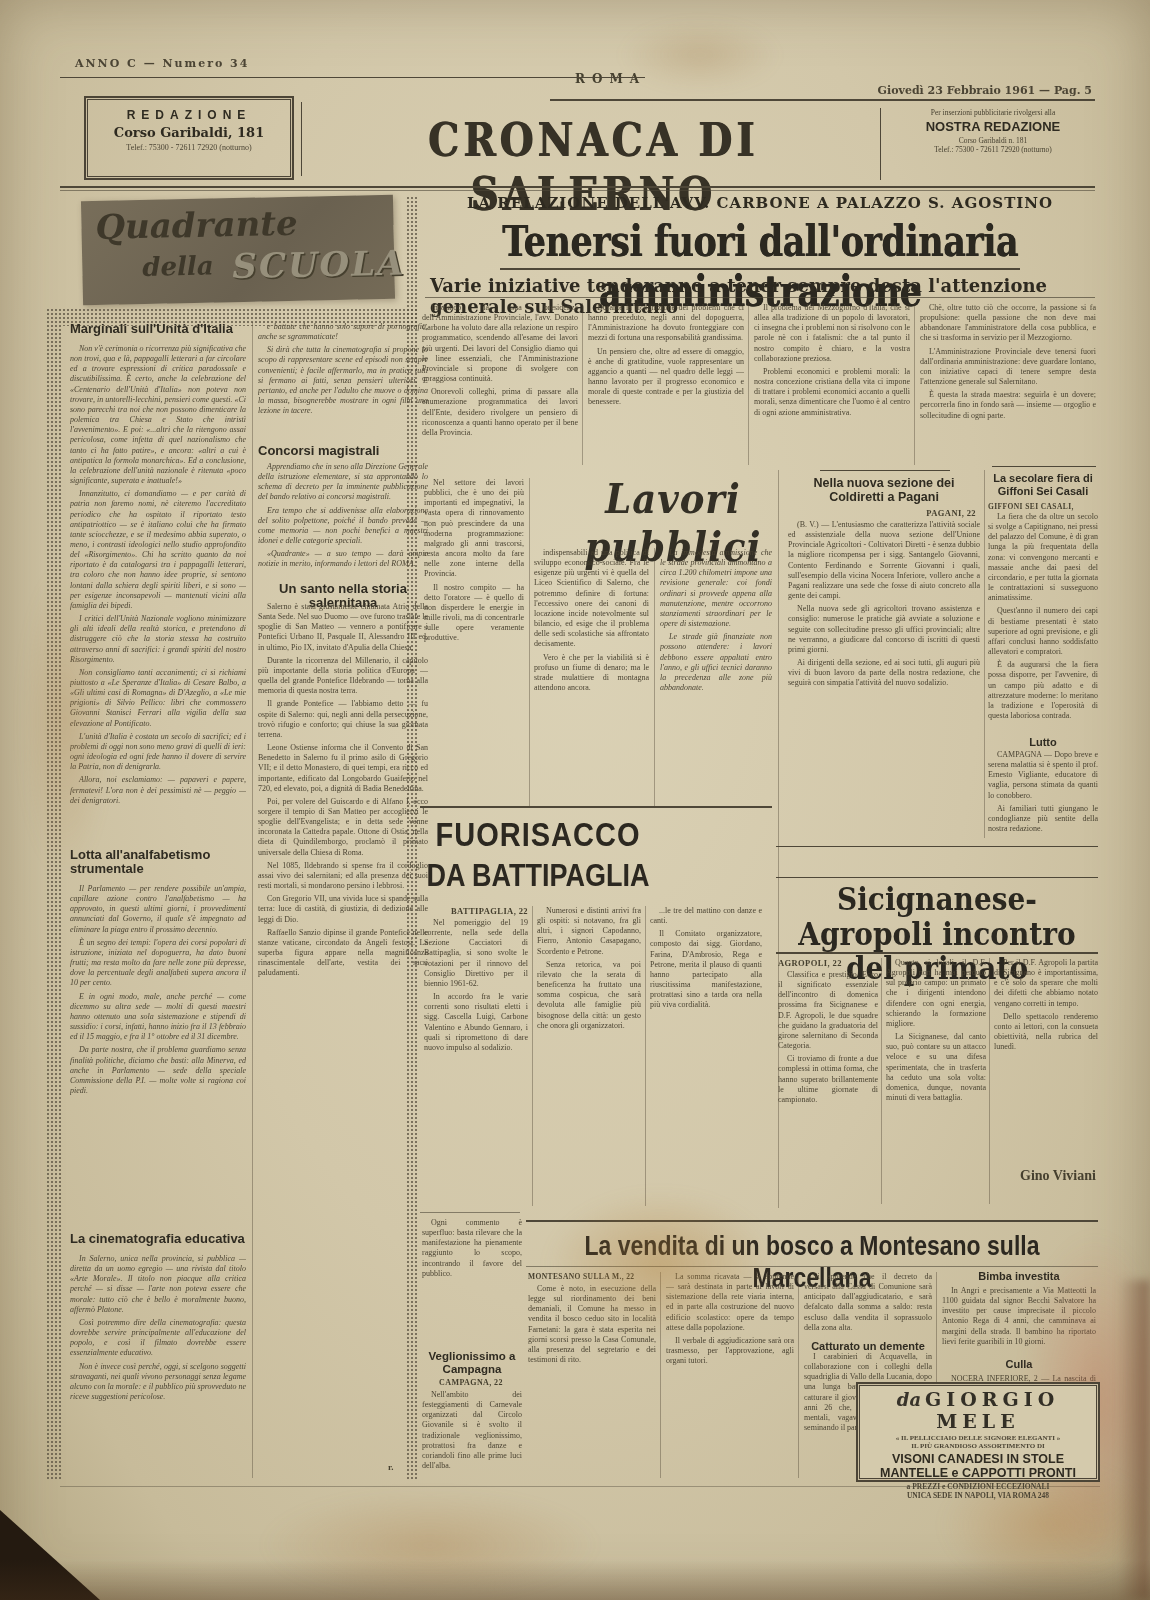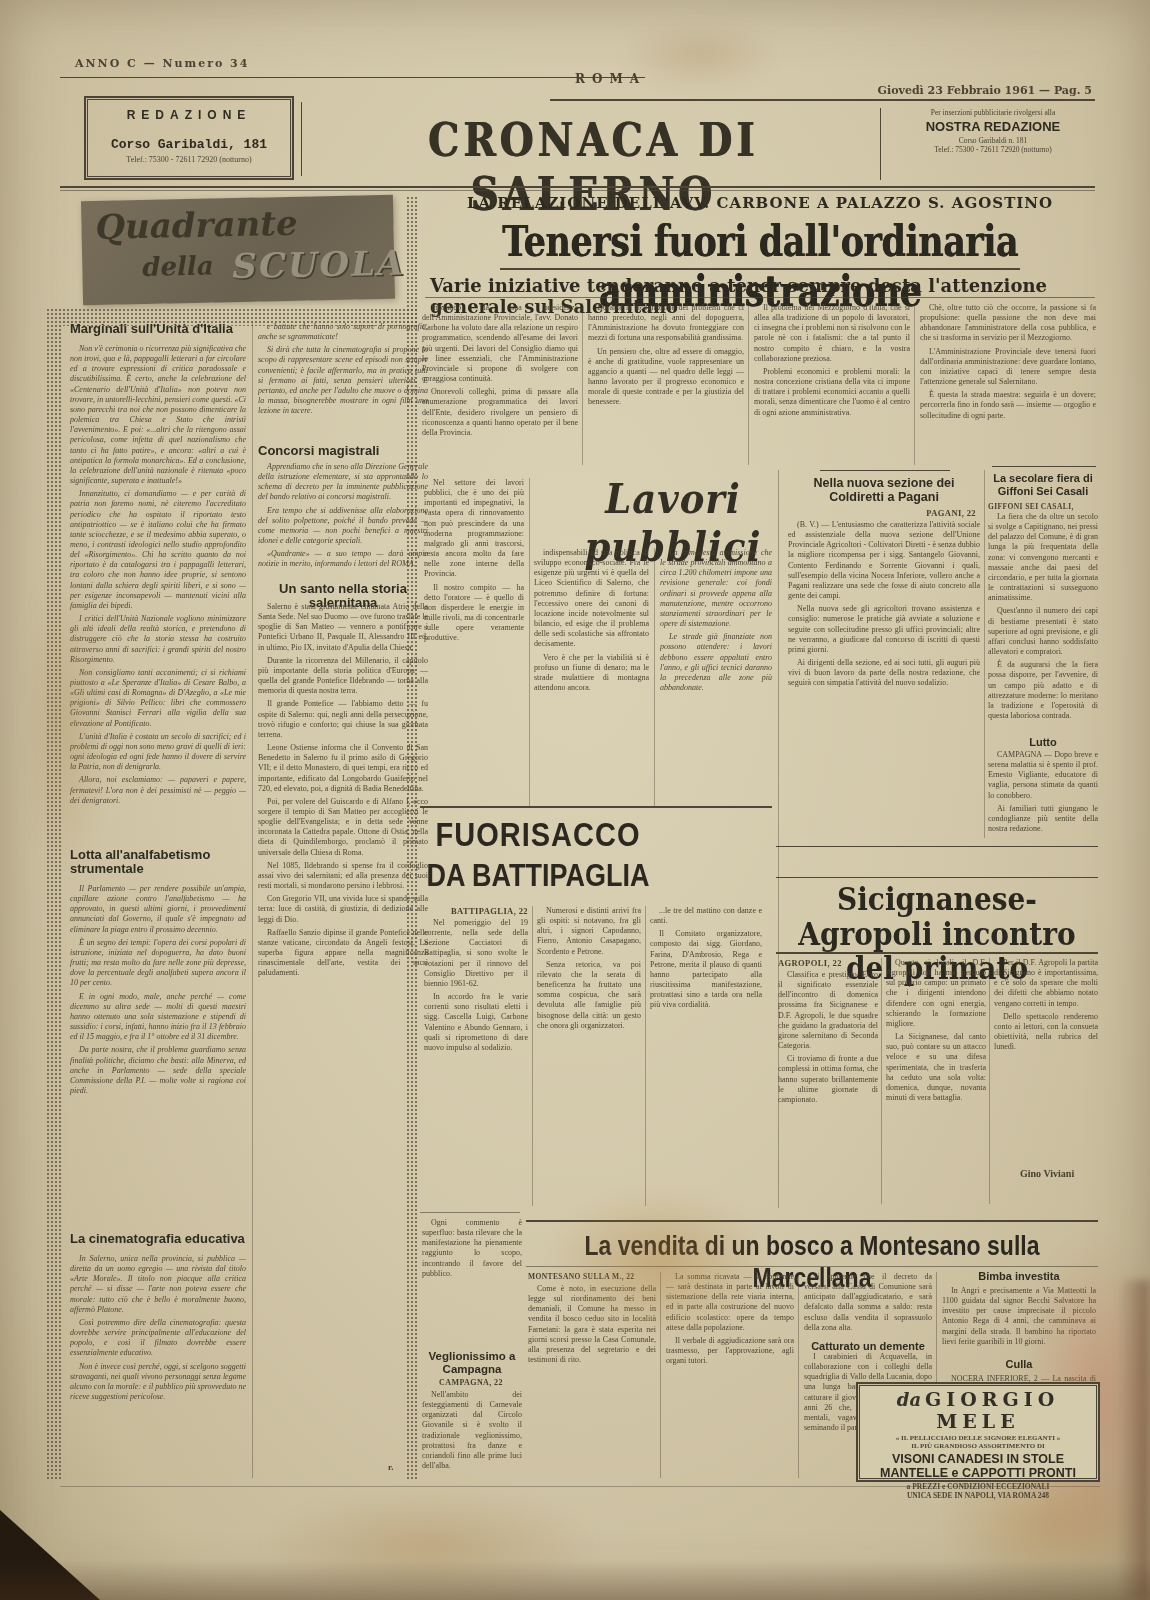--- a/index.html
+++ b/index.html
@@ -31,21 +31,21 @@
   <div class="paper"></div>
 
   <div class="abs h-serif" style="left:75px;top:57px;font-size:11px;letter-spacing:2px;color:#4b4434;">ANNO C — Numero 34</div>
   <div class="abs h-serif" style="left:575px;top:72px;font-size:12px;letter-spacing:7px;color:#45402f;">ROMA</div>
   <div class="abs h-serif" style="right:58px;top:84px;font-size:11px;color:#4b4434;">Giovedì 23 Febbraio 1961 — Pag. 5</div>
   <div class="rule" style="left:60px;top:77px;width:585px;height:1px;"></div>
   <div class="rule" style="left:550px;top:99px;width:545px;height:2px;"></div>
 
   <div class="abs" style="left:84px;top:96px;width:210px;height:84px;border:2px solid #4b4436;box-shadow:inset 0 0 0 1px #c9bd9f, inset 0 0 0 2px #4b4436;text-align:center;padding-top:10px;box-sizing:border-box;">
     <div class="h-sans" style="font-size:12px;letter-spacing:6px;">REDAZIONE</div>
-    <div class="h-serif" style="font-size:13px;margin-top:15px;font-family:Liberation Mono, monospace;">Corso Garibaldi, 181</div>
+    <div class="h-serif" style="font-size:13px;margin-top:3px;">Corso Garibaldi, 181</div>
     <div style="font-size:8px;margin-top:3px;color:#4b4434;">Telef.: 75300 - 72611 72920 (notturno)</div>
   </div>
   <div class="rule" style="left:301px;top:102px;width:1px;height:74px;"></div>
 
   <div class="abs h-serif" style="left:308px;top:112px;width:570px;text-align:center;font-size:39px;letter-spacing:4px;color:#373226;transform:scaleY(1.18);transform-origin:top;text-shadow:1px 0 0 #373226;">CRONACA DI SALERNO</div>
   <div class="rule" style="left:880px;top:108px;width:1px;height:72px;"></div>
 
   <div class="abs" style="left:888px;top:108px;width:210px;text-align:center;color:#443e2e;">
     <div style="font-size:7.5px;">Per inserzioni pubblicitarie rivolgersi alla</div>
     <div class="h-sans" style="font-size:13px;margin:2px 0;">NOSTRA REDAZIONE</div>
@@ -194,21 +194,21 @@
       <p>Ci troviamo di fronte a due complessi in ottima forma, che hanno superato brillantemente le ultime giornate di campionato.</p>
     </div>
   <div class="col" style="left:886px;top:958px;width:100px;height:248px;">
       <p>Quanto ai locali, il D.F. Agropoli non ha mai perduto sul proprio campo: un primato che i dirigenti intendono difendere con ogni energia, schierando la formazione migliore.</p>
       <p>La Sicignanese, dal canto suo, può contare su un attacco veloce e su una difesa sperimentata, che in trasferta ha ceduto una sola volta: domenica, dunque, novanta minuti di vera battaglia.</p>
     </div>
   <div class="col" style="left:994px;top:958px;width:104px;height:230px;">
       <p>Per il D.F. Agropoli la partita di Sicignano è importantissima, e c'è solo da sperare che molti dei difetti che abbiamo notato vengano corretti in tempo.</p>
       <p>Dello spettacolo renderemo conto ai lettori, con la consueta obiettività, nella rubrica del lunedì.</p>
     </div>
-  <div class="abs" style="left:1020px;top:1168px;font-size:10px;font-weight:bold;">Gino Viviani</div>
+  <div class="abs" style="left:1020px;top:1168px;font-size:14px;font-weight:bold;">Gino Viviani</div>
   <div class="vrule" style="left:881px;top:958px;height:246px;"></div>
   <div class="vrule" style="left:989px;top:958px;height:246px;"></div>
 
   <div class="rule" style="left:420px;top:806px;width:352px;height:2px;"></div>
   <div class="abs h-sans" style="left:422px;top:816px;width:232px;text-align:center;font-size:29px;letter-spacing:1px;color:#2c2820;transform:scaleY(1.15);transform-origin:top;">FUORISACCO</div>
   <div class="abs h-sans" style="left:422px;top:858px;width:232px;text-align:center;font-size:27px;color:#2c2820;transform:scaleY(1.15);transform-origin:top;">DA BATTIPAGLIA</div>
   <div class="abs dateline" style="left:424px;top:906px;width:104px;text-align:right;">BATTIPAGLIA, 22</div>
   <div class="col" style="left:424px;top:918px;width:104px;height:288px;">
       <p>Nel pomeriggio del 19 corrente, nella sede della Sezione Cacciatori di Battipaglia, si sono svolte le votazioni per il rinnovo del Consiglio Direttivo per il biennio 1961-62.</p>
       <p>In accordo fra le varie correnti sono risultati eletti i sigg. Cascella Luigi, Carbone Valentino e Abundo Gennaro, i quali si ripromettono di dare nuovo impulso al sodalizio.</p>

